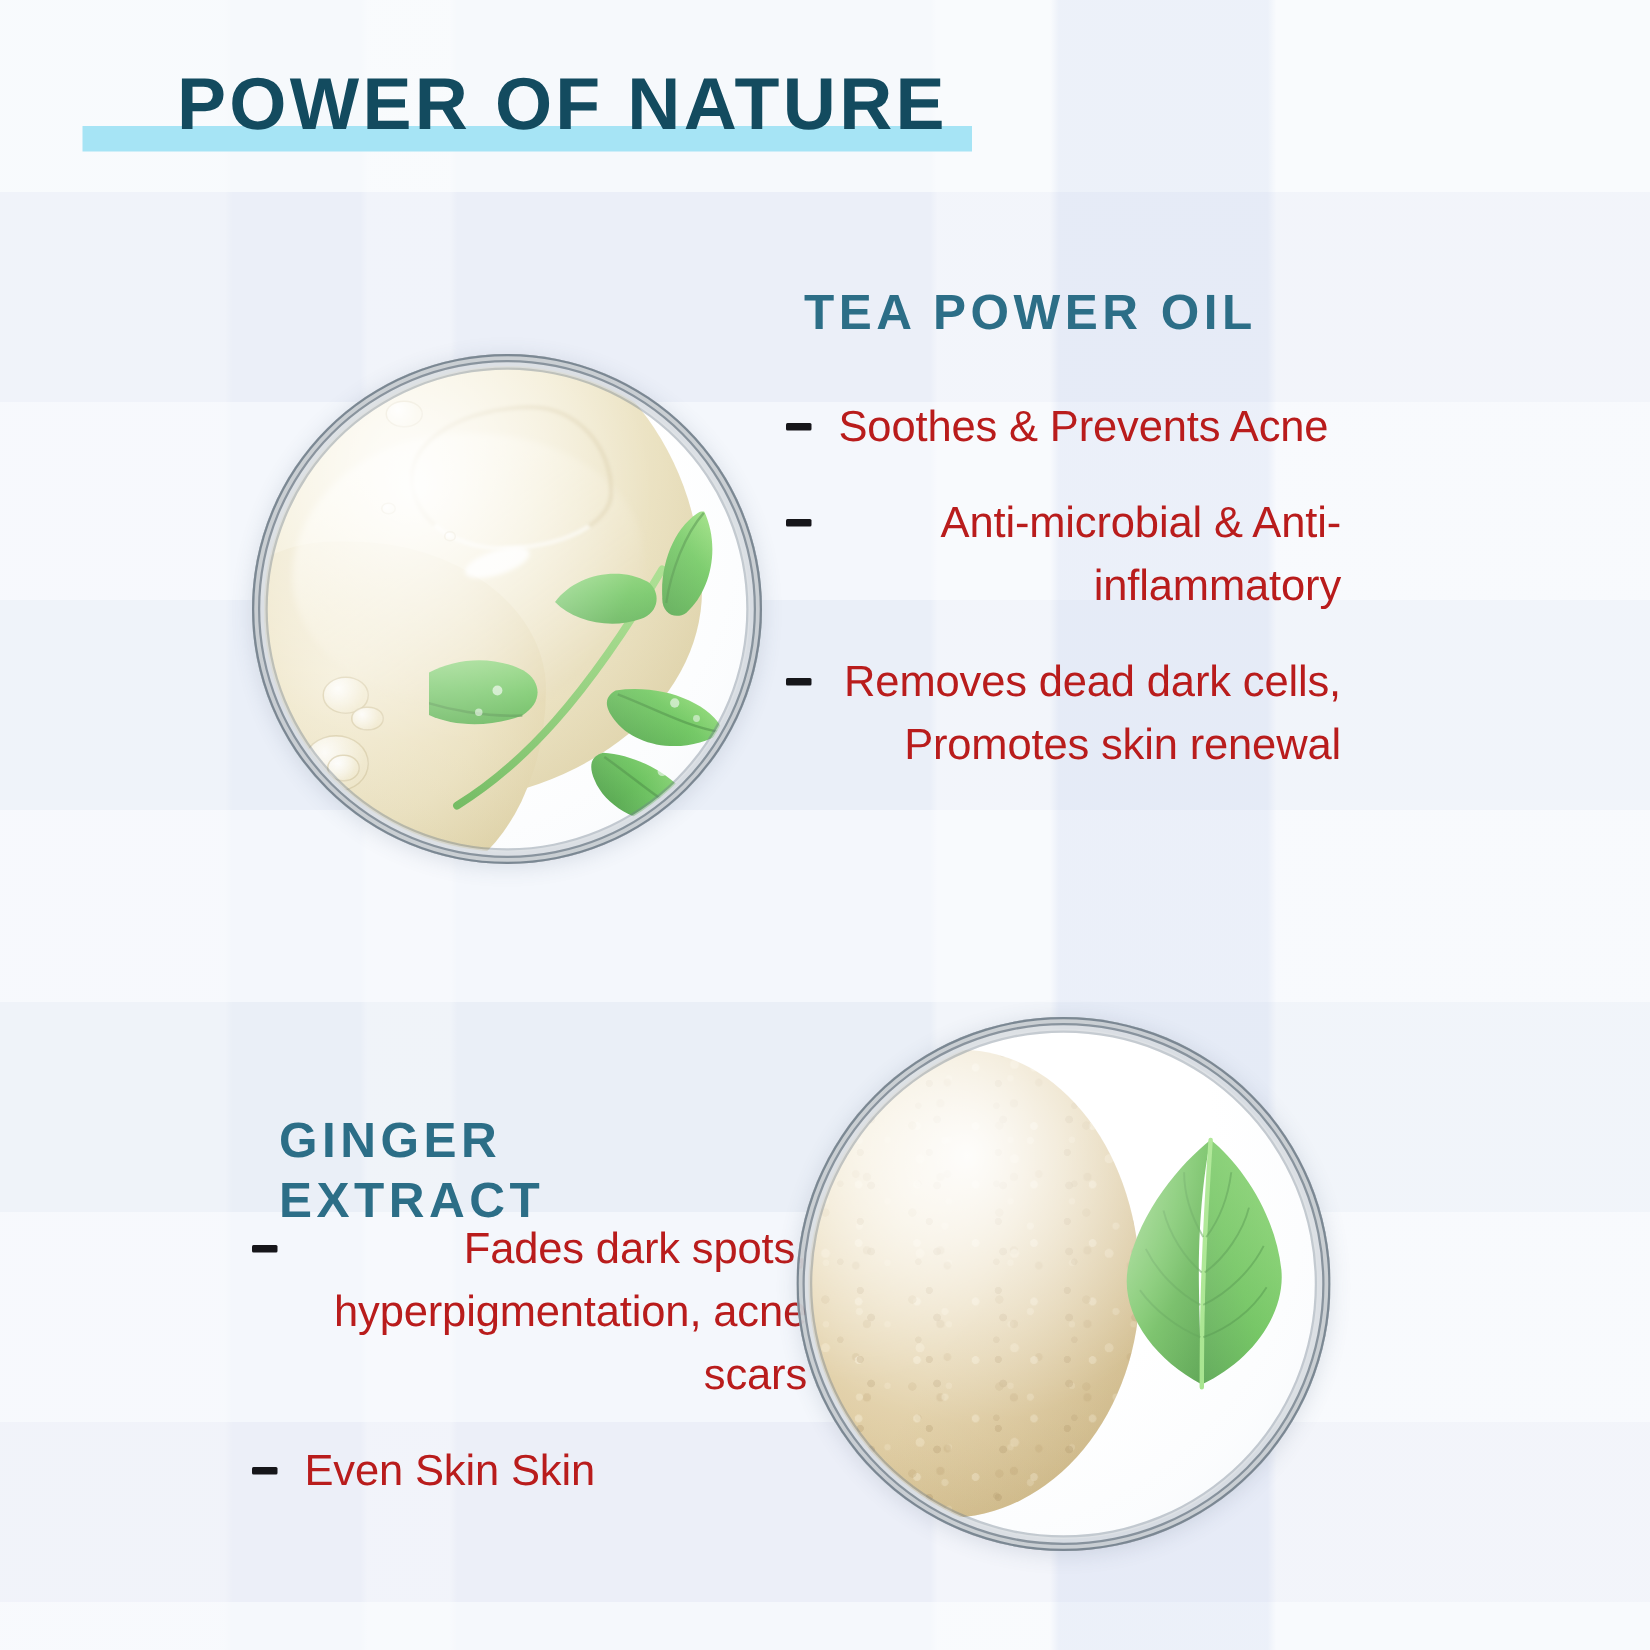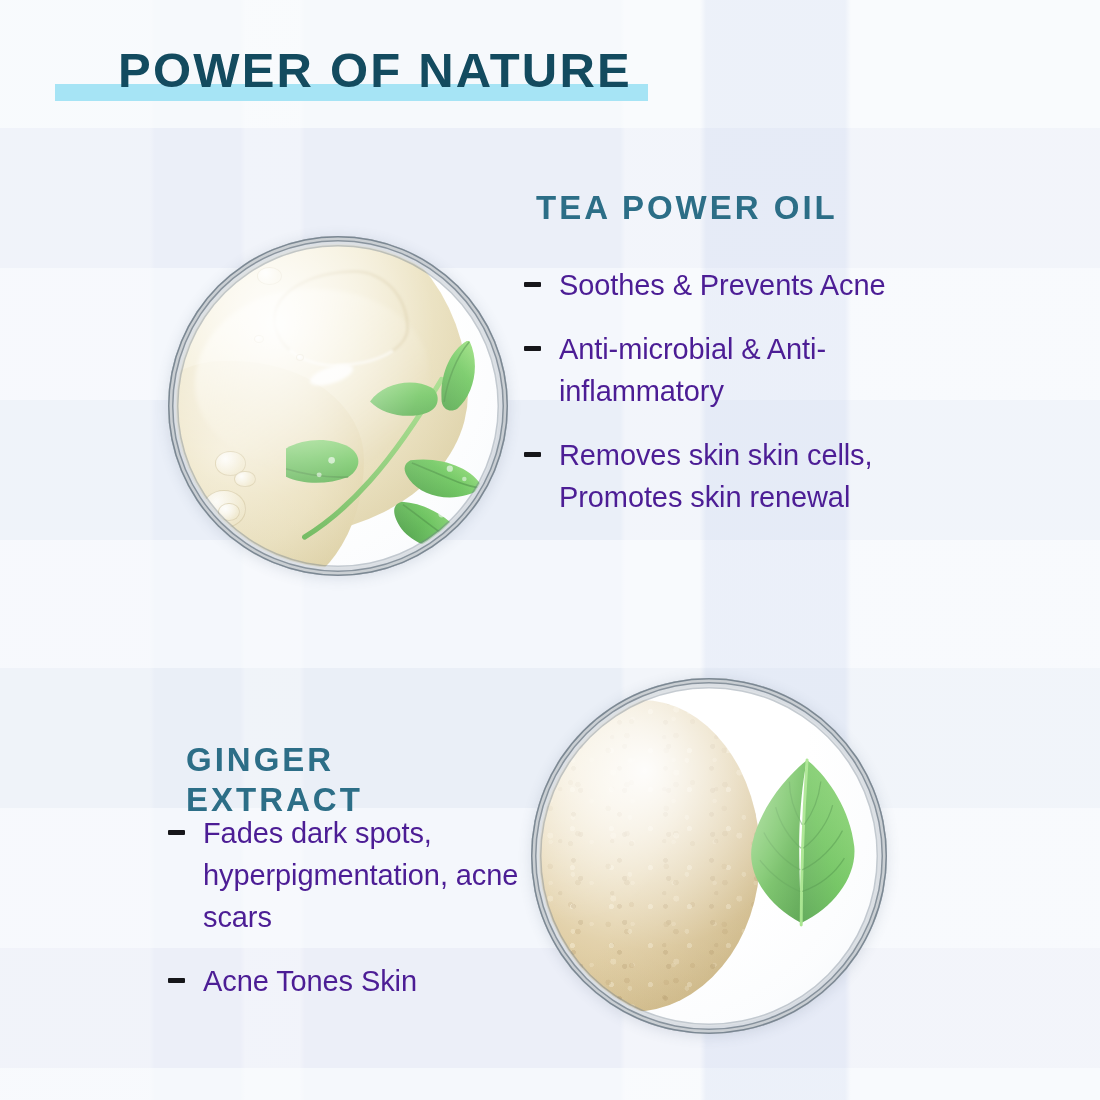--- a/index.html
+++ b/index.html
@@ -130,22 +130,23 @@
     width: 17px;
     height: 5px;
     background: #16161a;
     border-radius: 1px;
     margin-top: 18px;
     margin-right: 18px;
   }
   .btext {
     font-size: 29px;
     line-height: 1.45;
-    color: #4c1d95;
+    color: #b91c1c;
     letter-spacing: -0.1px;
+    text-align: right;
   }
 
   
   .dish {
     position: absolute;
     border-radius: 50%;
   }
   .dish .glass {
     position: absolute;
     inset: 0;
@@ -373,34 +374,34 @@
     <li>
       <span class="dash"></span>
       <span class="btext">Soothes &amp; Prevents Acne</span>
     </li>
     <li>
       <span class="dash"></span>
       <span class="btext">Anti-microbial &amp; Anti-inflammatory</span>
     </li>
     <li>
       <span class="dash"></span>
-      <span class="btext">Removes skin skin cells, Promotes skin renewal</span>
+      <span class="btext">Removes dead dark cells, Promotes skin renewal</span>
     </li>
   </ul>
 
   <div class="sec-heading" id="ginger-heading">GINGER EXTRACT</div>
 
   <ul class="bullets" id="ginger-bullets">
     <li>
       <span class="dash"></span>
       <span class="btext">Fades dark spots, hyperpigmentation, acne scars</span>
     </li>
     <li>
       <span class="dash"></span>
-      <span class="btext">Acne Tones Skin</span>
+      <span class="btext">Even Skin Skin</span>
     </li>
   </ul>
 
   <div id="dish-ginger" class="dish">
     <div class="contents">
       <div class="powder">
         <div class="powder-grain"></div>
         <div class="powder-shade"></div>
       </div>
 

